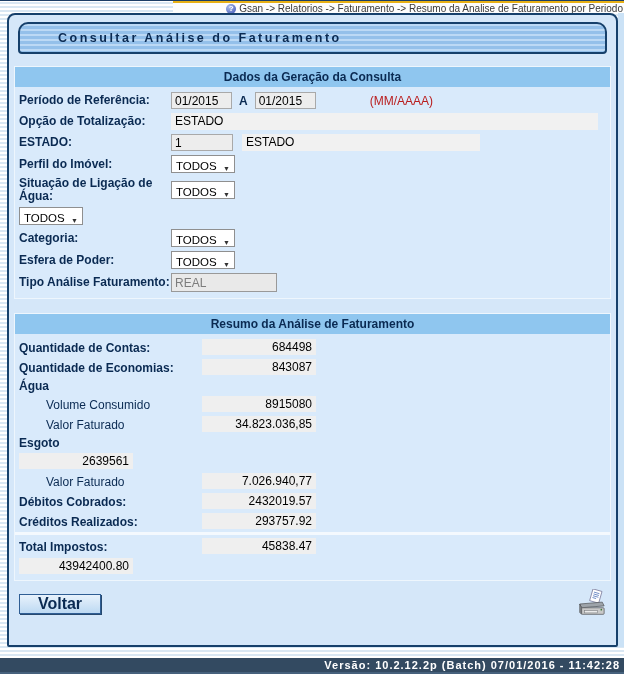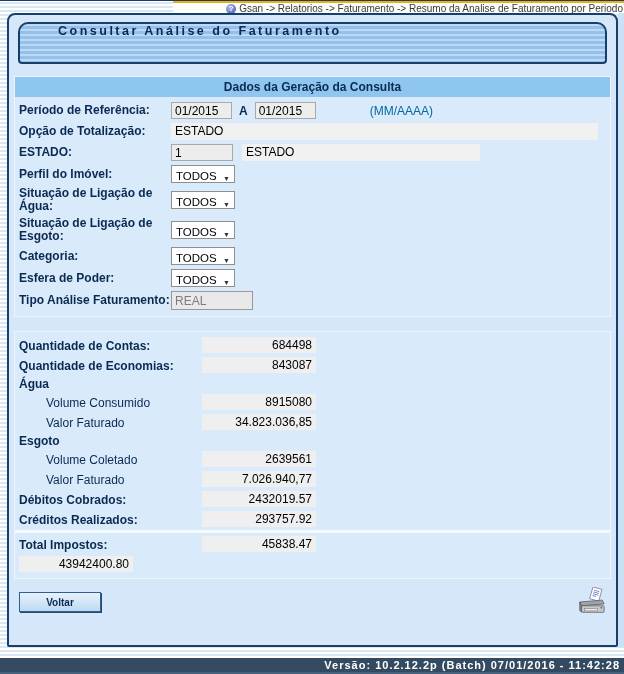--- a/index.html
+++ b/index.html
@@ -21,61 +21,61 @@
     color:#fff; font-size:8px; font-weight:bold; line-height:10px; text-align:center;
     flex-shrink:0;
   }
   .right-gutter { position:absolute; right:0; top:13px; width:6px; height:634px; background:#cbe2f6; }
   .frame {
     position:absolute; left:7px; top:13px; width:611px; height:634px;
     background:#d5e7f9; border:2px solid #16406b; border-radius:8px 8px 2px 2px;
     overflow:hidden;
   }
   .titlebar {
-    margin:7px 9px 12px 9px; height:42px;
+    margin:7px 9px 12px 9px; height:32px;
     border:2px solid #16406b; border-radius:10px 10px 4px 4px;
     background:repeating-linear-gradient(180deg,#bcd9f5 0 2px,#94c0ea 2px 5px);
-    display:flex; align-items:flex-start; padding-left:38px;
+    display:flex; align-items:center; padding-left:38px;
   }
   .titlebar .t { font-size:12.5px; font-weight:bold; letter-spacing:2.5px; color:#0a2a52; }
   .section { margin:0 5px; border:1px solid #eef6fd; }
   .sec-header {
     height:20px; background:#8fc6ef;
     display:flex; align-items:center; justify-content:center;
     font-size:12px; font-weight:bold; color:#0a2a52;
   }
   .sec-body { background:#d9eafb; padding:3px 0 4px 0; }
   .frow { display:flex; align-items:center; padding:2px 4px; }
   .frow .lbl { width:152px; font-size:12px; font-weight:bold; color:#0a2a52; line-height:13px; flex-shrink:0; }
   .input-box { height:17px; background:#ededed; border:1px solid #a9a9a9; font-size:12px; color:#000; padding:0 3px; }
   .w78 { width:61px; } .w62 { width:62px; }
   .flat { height:17px; background:#f1f1f1; font-size:12px; color:#000; padding:0 4px; line-height:17px; overflow:hidden; }
   .flat.grow { flex:1; margin-right:8px; }
   .flat.estname { width:238px; margin-left:9px; }
   .conn { margin:0 7px; font-size:12px; font-weight:bold; color:#0a2a52; }
-  .hint { margin-left:54px; font-size:12px; color:#0369a1; }
+  .hint { margin-left:54px; font-size:12px; color:#b91c1c; }
   .selectbox {
     width:64px; height:18px; background:#fff; border:1px solid #8f8f8f;
     display:flex; align-items:flex-end; justify-content:space-between;
     padding:0 4px; font-size:11.5px; color:#000; cursor:default;
   }
   .selectbox .arr { font-size:7px; color:#333; }
-  .disabled-input { width:82px; height:19px; background:#e9e9e9; border:1px solid #999; color:#7d7d7d; font-size:12px; padding:0 3px; }
+  .disabled-input { width:106px; height:19px; background:#e9e9e9; border:1px solid #999; color:#7d7d7d; font-size:12px; padding:0 3px; }
   .srow { display:flex; align-items:flex-end; padding:2px 0 2px 4px; }
   .srow .slbl { width:183px; font-size:12px; font-weight:bold; color:#0a2a52; flex-shrink:0; }
   .srow.indent .slbl { padding-left:27px; font-weight:normal; }
   .sgroup { padding:2px 0 1px 4px; font-size:12px; font-weight:bold; color:#0a2a52; }
   .sval { width:114px; height:16px; background:#efefef; font-size:12px; color:#000; text-align:right; padding-right:4px; line-height:17px; }
   .sep { height:3px; background:#f4f9fe; margin:1px 0; }
   .actions { display:flex; justify-content:space-between; align-items:center; margin:8px 10px 0 10px; }
   .btn {
     width:82px; height:20px;
     background:linear-gradient(180deg,#e8f2fc,#bdd9f2);
     border:1px solid #2f5e94; box-shadow:1px 1px 0 #27496f;
-    font-size:10px; font-weight:600; color:#0a2a52;
+    font-size:16px; font-weight:600; color:#0a2a52;
     display:flex; align-items:center; justify-content:center; cursor:pointer;
   }
   .printer { width:30px; height:30px; cursor:pointer; }
   .footer-bar {
     position:absolute; left:0; right:0; top:658px; height:16px; background:#334a61;
     border-bottom:2px solid #46617c;
     display:flex; align-items:center; justify-content:flex-end; padding-right:4px;
   }
   .footer-bar .txt { font-size:11px; font-weight:bold; letter-spacing:1px; color:#ffffff; white-space:nowrap; }
 </style>
@@ -130,21 +130,20 @@
 
       <div class="frow">
         <span class="lbl">Situação de Ligação de Água:</span>
         <div class="selectbox">
           <span>TODOS</span>
           <span class="arr">▼</span>
         </div>
       </div>
 
       <div class="frow">
-        <span class="lbl">Situação de Ligação de Esgoto:</span>
         <div class="selectbox">
           <span>TODOS</span>
           <span class="arr">▼</span>
         </div>
       </div>
 
       <div class="frow">
         <span class="lbl">Categoria:</span>
         <div class="selectbox">
           <span>TODOS</span>
@@ -164,20 +163,21 @@
         <span class="lbl">Tipo Análise Faturamento:</span>
         <input class="disabled-input" readonly="" value="REAL" style="">
       </div>
 
     </div>
   </div>
 
   <div style="height:14px"></div>
 
   <div class="section">
+    <div class="sec-header">Resumo da Análise de Faturamento</div>
     <div class="sec-body">
 
       <div class="srow">
         <span class="slbl">Quantidade de Contas:</span>
         <span class="sval">684498</span>
       </div>
       <div class="srow">
         <span class="slbl">Quantidade de Economias:</span>
         <span class="sval">843087</span>
       </div>
@@ -185,21 +185,20 @@
       <div class="srow indent">
         <span class="slbl">Volume Consumido</span>
         <span class="sval">8915080</span>
       </div>
       <div class="srow indent">
         <span class="slbl">Valor Faturado</span>
         <span class="sval">34.823.036,85</span>
       </div>
       <div class="sgroup">Esgoto</div>
       <div class="srow indent">
-        <span class="slbl">Volume Coletado</span>
         <span class="sval">2639561</span>
       </div>
       <div class="srow indent">
         <span class="slbl">Valor Faturado</span>
         <span class="sval">7.026.940,77</span>
       </div>
       <div class="srow">
         <span class="slbl">Débitos Cobrados:</span>
         <span class="sval">2432019.57</span>
       </div>

